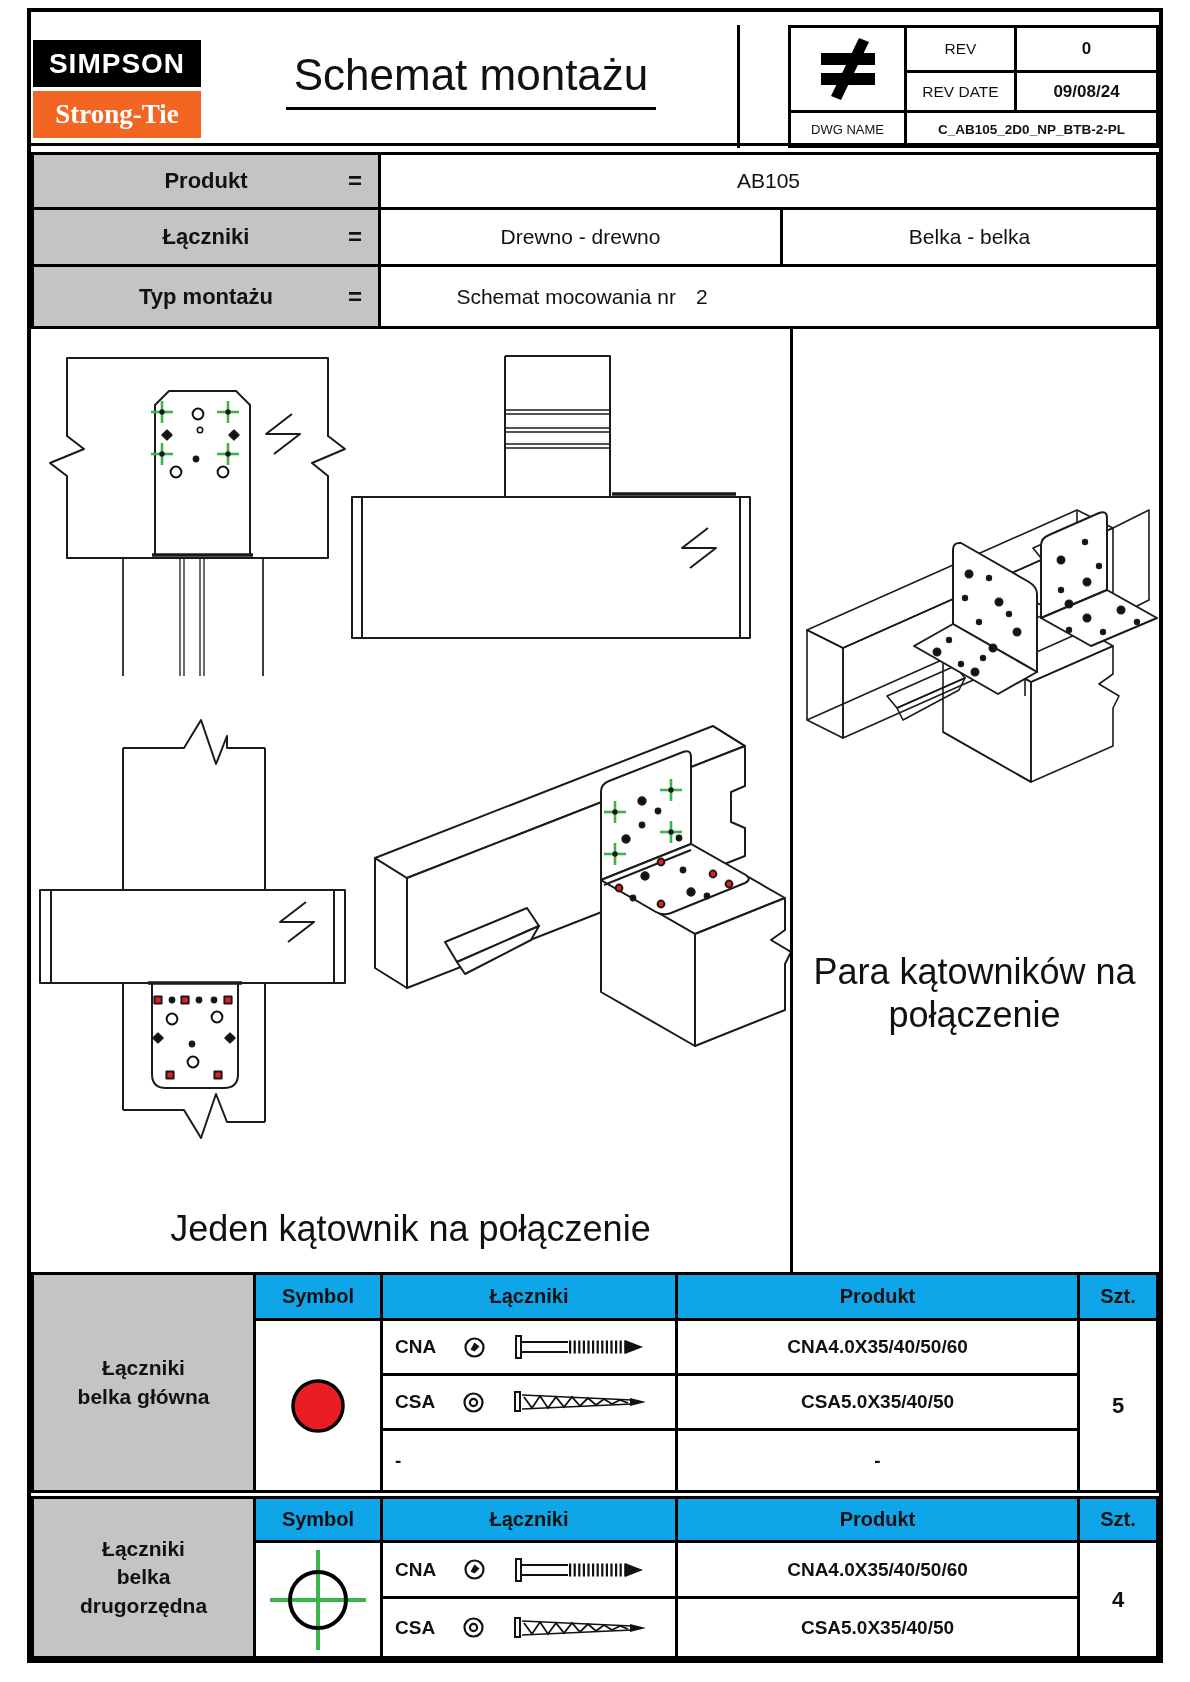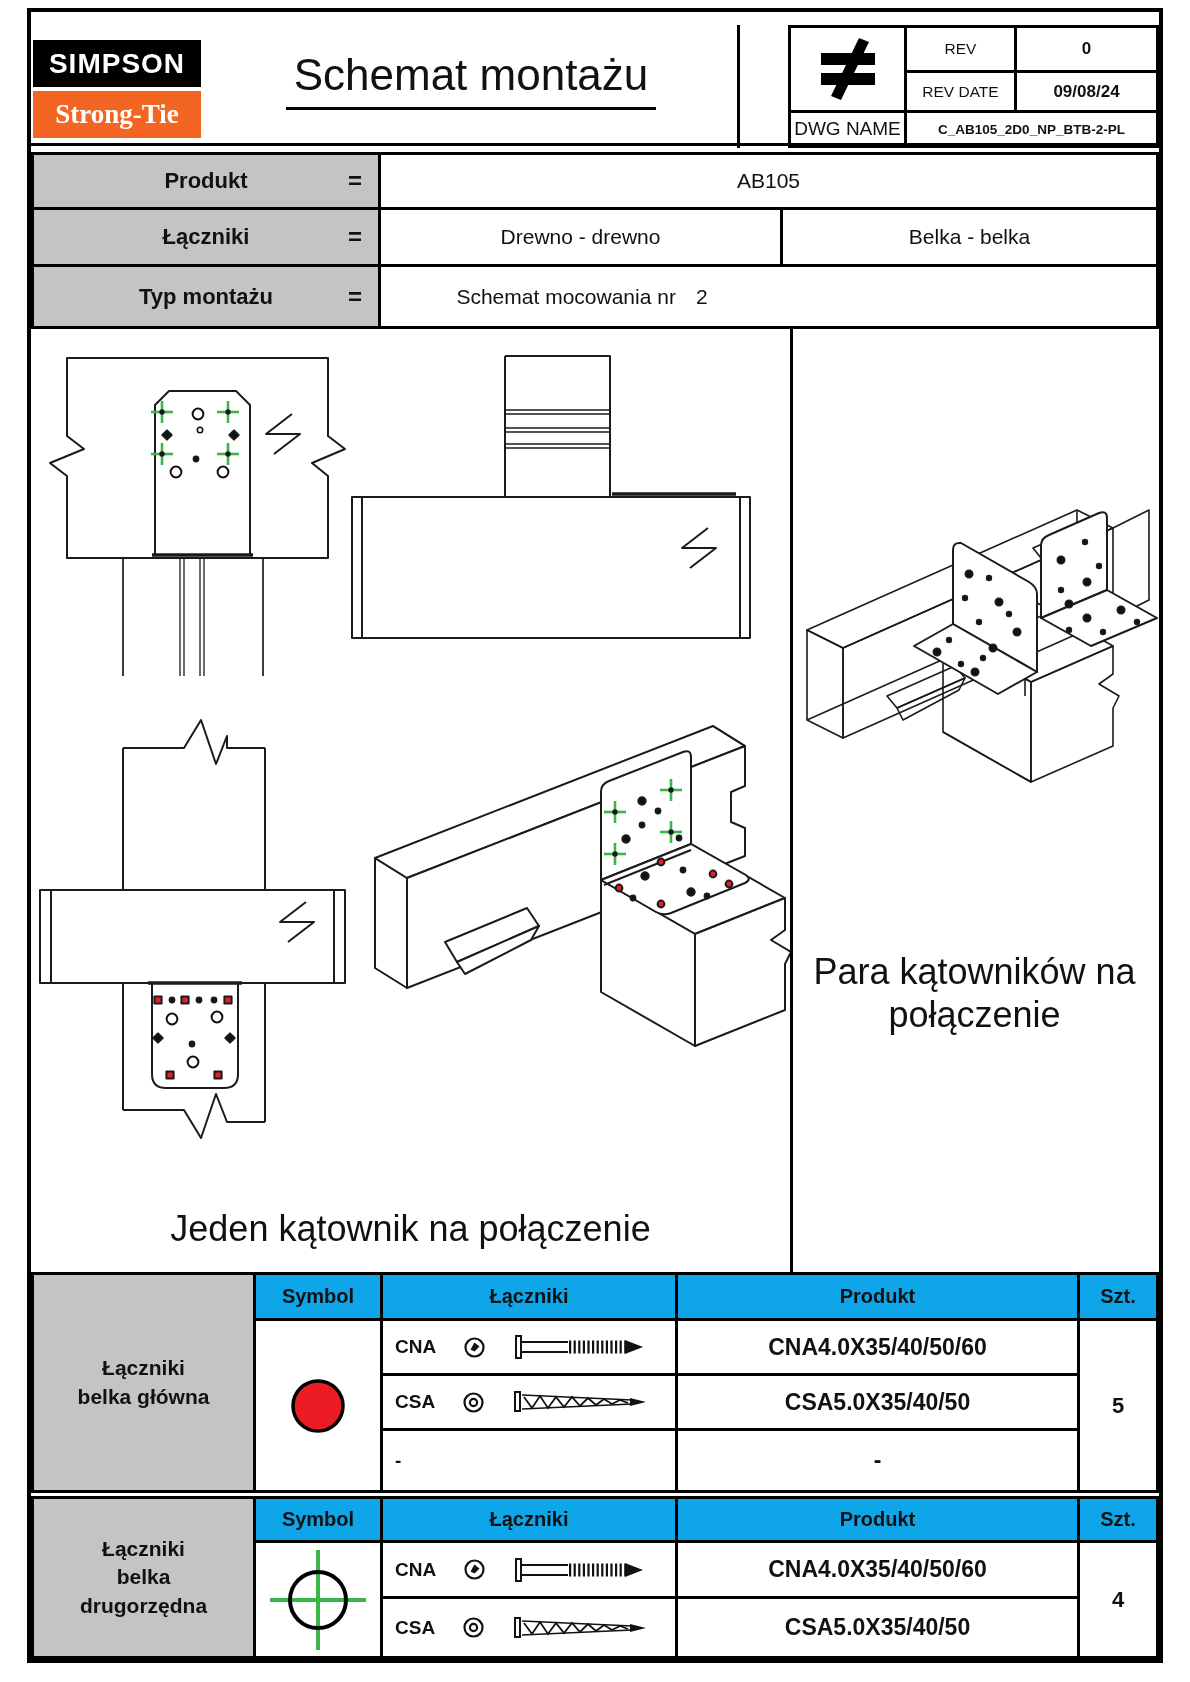--- a/index.html
+++ b/index.html
@@ -54,21 +54,21 @@
   .ftab2{left:0;top:1484px;grid-template-columns:222px 127px 295px 402px 1fr;grid-template-rows:44px 56px 57px;}
   .ftab .hc{background:#0ea5e9;font-weight:bold;font-size:20px;display:flex;align-items:center;justify-content:center;
     border-right:3px solid #000;border-bottom:3px solid #000;}
   .ftab .hc.end{border-right:none;}
   .ftab .biglab{background:#c4c4c4;border-right:3px solid #000;display:flex;flex-direction:column;
     align-items:center;justify-content:center;font-weight:bold;font-size:21px;line-height:1.35;}
   .ftab .symcell{border-right:3px solid #000;display:flex;align-items:center;justify-content:center;}
   .ftab .fcell{display:flex;align-items:center;gap:27px;padding-left:12px;border-right:3px solid #000;border-bottom:3px solid #000;
     font-weight:bold;font-size:19px;}
   .ftab .pcell{display:flex;align-items:center;justify-content:center;border-right:3px solid #000;border-bottom:3px solid #000;
-    font-weight:bold;font-size:23px;}
+    font-weight:bold;font-size:19px;}
   .ftab .nb{border-bottom:none;}
   .ftab .qcell{display:flex;align-items:center;justify-content:center;font-weight:bold;font-size:22px;}
   svg{display:block;}
 </style>
 </head>
 <body>
 
 <svg width="0" height="0" style="position:absolute">
   <defs>
     <g id="gcross">
@@ -105,21 +105,21 @@
       <svg width="74" height="62" viewBox="0 0 74 62">
         <rect x="10" y="15" width="54" height="12" fill="#000"></rect>
         <rect x="10" y="35" width="54" height="12" fill="#000"></rect>
         <polygon points="48,0 58,4 30,62 20,58" fill="#000"></polygon>
       </svg>
     </div>
     <div class="c nt lab">REV</div>
     <div class="c nt val">0</div>
     <div class="c lab">REV DATE</div>
     <div class="c val">09/08/24</div>
-    <div class="c nl lab" style="font-size:19px">DWG NAME</div>
+    <div class="c nl lab" style="font-size:13px">DWG NAME</div>
     <div class="c dwgv">C_AB105_2D0_NP_BTB-2-PL</div>
   </div>
 
   <div class="abs infotab">
     <div class="lc">
       <span>Produkt</span>
       <span class="eq">=</span>
     </div>
     <div class="vc span2">AB105</div>
 

